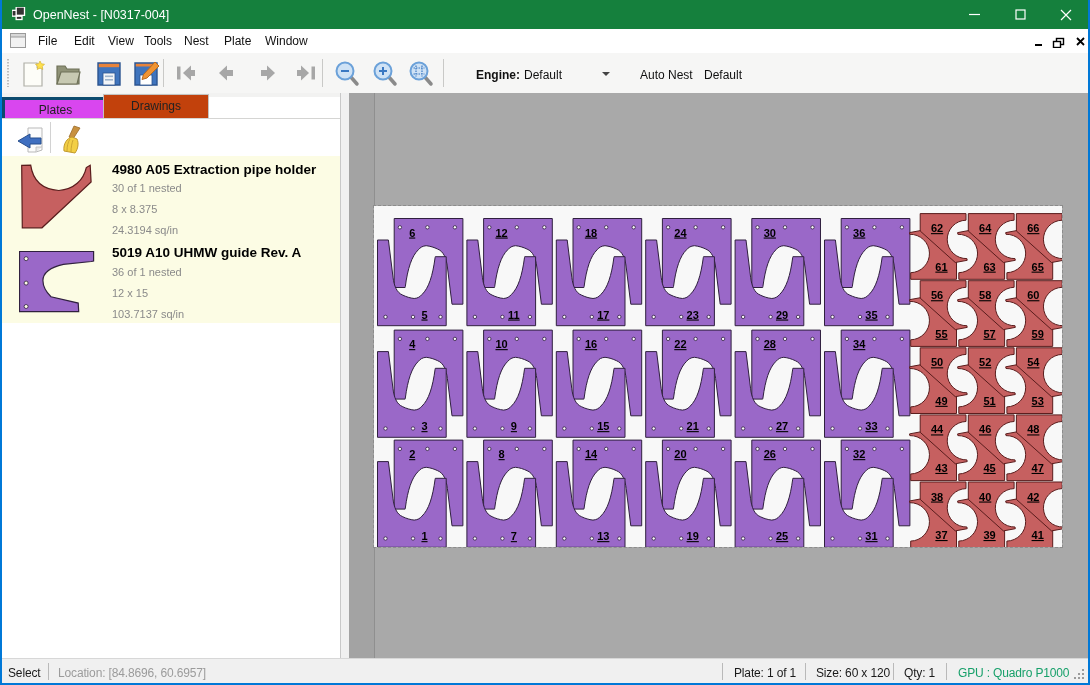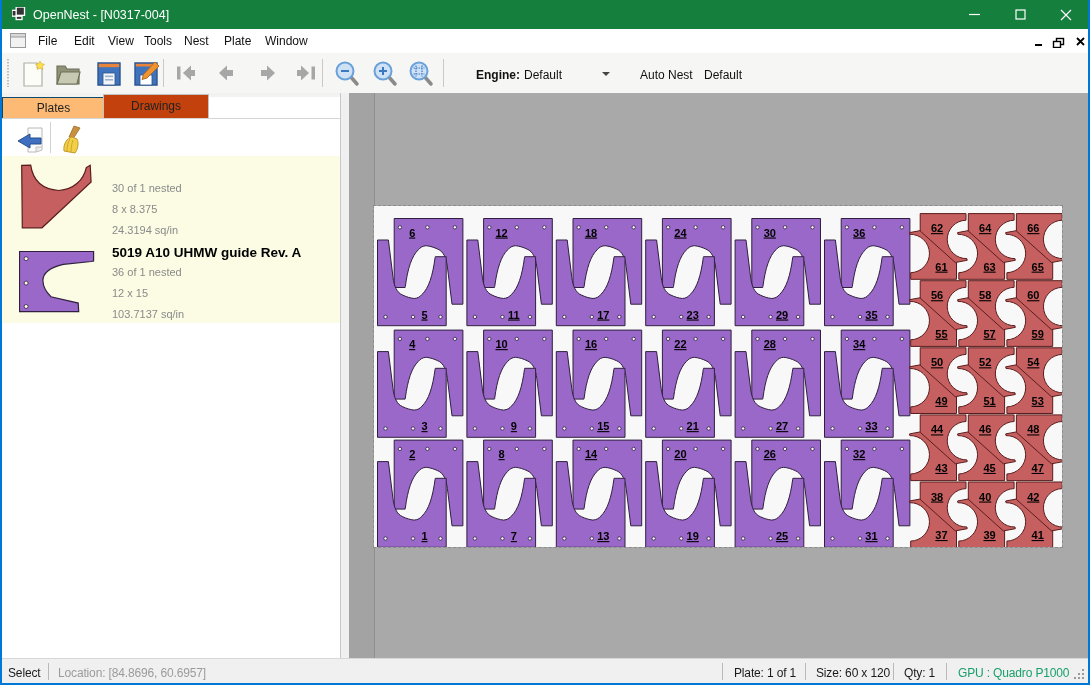--- a/index.html
+++ b/index.html
@@ -12,21 +12,21 @@
 
 #menubar{left:2px;top:29px;width:1086px;height:24px;background:#fff;padding-left:12px;}
 .menuitem{top:5px;font-size:12px;color:#111;}
 
 #toolbar{left:2px;top:53px;width:1086px;height:40px;background:#f6f6f5;border-bottom:1px solid #e3e3e1;}
 .tbsep{position:absolute;top:6px;width:1px;height:28px;background:#c9c9c7;}
 .tbtext{position:absolute;font-size:12px;color:#111;top:15px;padding-left:25px;}
 
 #leftpanel{left:2px;top:93px;width:338px;height:565px;background:#fff;border-right:1px solid #c8c8c8;}
 .tab{position:absolute;font-size:12px;color:#222;text-align:center;}
-#tabplates{left:0px;top:4px;width:101px;height:21px;background:#fdba74;border:1px solid #0c4a6e;line-height:21px;}
+#tabplates{left:0px;top:4px;width:101px;height:21px;background:#d946ef;border:3px solid #0c4a6e;line-height:21px;}
 #tabdrawings{left:101px;top:1px;width:104px;height:25px;background:#c2410c;border:1px solid #c3c3c1;border-bottom:none;line-height:23px;}
 #tabline{position:absolute;left:0;top:25px;width:338px;height:1px;background:#d5d5d3;}
 #panelicons{position:absolute;left:0;top:26px;width:338px;height:37px;background:#fff;}
 #yellowlist{position:absolute;left:0;top:63px;width:338px;height:167px;background:#fcfce4;}
 .itemtitle{position:absolute;font-weight:bold;font-size:13.5px;color:#000;}
 .itemgray{position:absolute;font-size:11px;color:#8a8a8a;}
 
 #canvas{left:340px;top:93px;width:748px;height:565px;background:#a9a9a9;}
 #vscroll{position:absolute;left:1px;top:0;width:8px;height:565px;background:#f0f0f0;}
 #vline{position:absolute;left:34px;top:0;width:1px;height:565px;background:#8f8f8f;}
@@ -388,20 +388,21 @@
       <svg class="abs" style="left:19px;top:7px" width="74" height="66" viewBox="0 0 74 66">
 <path d="M0.7,2.4 L9.7,2.2 C12,18 22,26.5 37.8,27.5 C53,26.5 62.5,17 65.3,4.6 L69.2,2.2 L70.1,18.9 L21,64.8 L1.3,64.8 Z" fill="#c66060" stroke="#5a1d1d" stroke-width="1.2"></path>
 </svg>
 <svg class="abs" style="left:17px;top:95px" width="76" height="62" viewBox="0 0 76 62">
 <path d="M0.5,0.5 H74.6 L74.6,10 L72.3,10.5 L44.4,13.3 C30,16.5 24,21.5 23.9,29.6 C24,36 27,41 32,45.8 L59.2,52.1 L59.7,60.6 L0.5,60.6 Z" fill="#9a68c8" stroke="#30203f" stroke-width="1.2"></path>
 <circle cx="7.1" cy="7.7" r="2" fill="#fcfce4" stroke="#30203f" stroke-width="0.8"></circle>
 <circle cx="7.1" cy="32.1" r="2" fill="#fcfce4" stroke="#30203f" stroke-width="0.8"></circle>
 <circle cx="7.1" cy="55.5" r="2" fill="#fcfce4" stroke="#30203f" stroke-width="0.8"></circle>
 </svg>
     </div>
+  <div class="abs itemtitle" style="left:110px;top:69px">4980 A05 Extraction pipe holder</div>
   <div class="abs itemgray" style="left:110px;top:89px">30 of 1 nested</div>
   <div class="abs itemgray" style="left:110px;top:110px">8 x 8.375</div>
   <div class="abs itemgray" style="left:110px;top:131px">24.3194 sq/in</div>
   <div class="abs itemtitle" style="left:110px;top:152px">5019 A10 UHMW guide Rev. A</div>
   <div class="abs itemgray" style="left:110px;top:173px">36 of 1 nested</div>
   <div class="abs itemgray" style="left:110px;top:194px">12 x 15</div>
   <div class="abs itemgray" style="left:110px;top:215px">103.7137 sq/in</div>
 </div>
 <div class="abs" id="statusbar">
   <div class="st" style="left:8px">Select</div>

